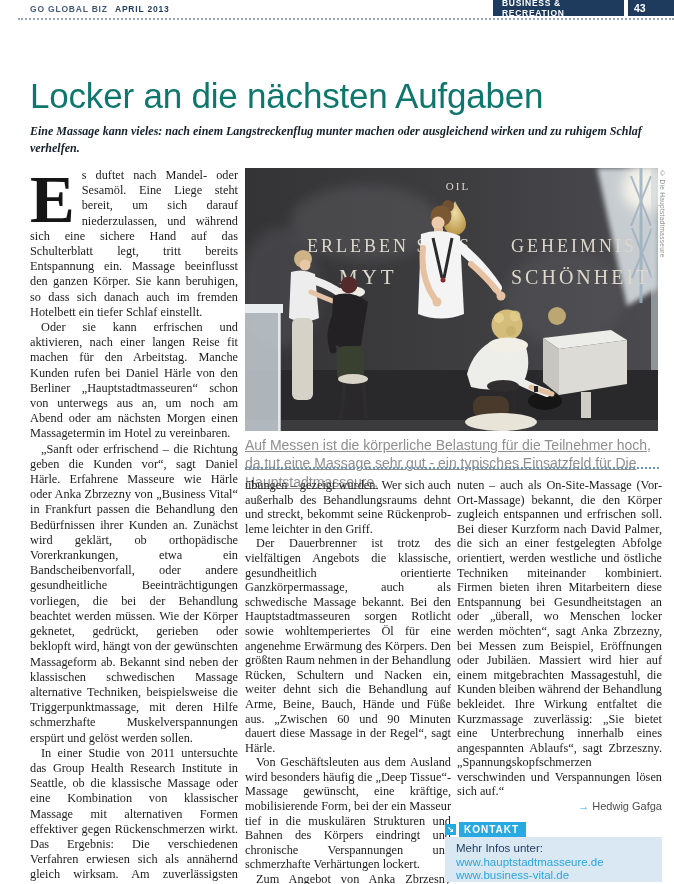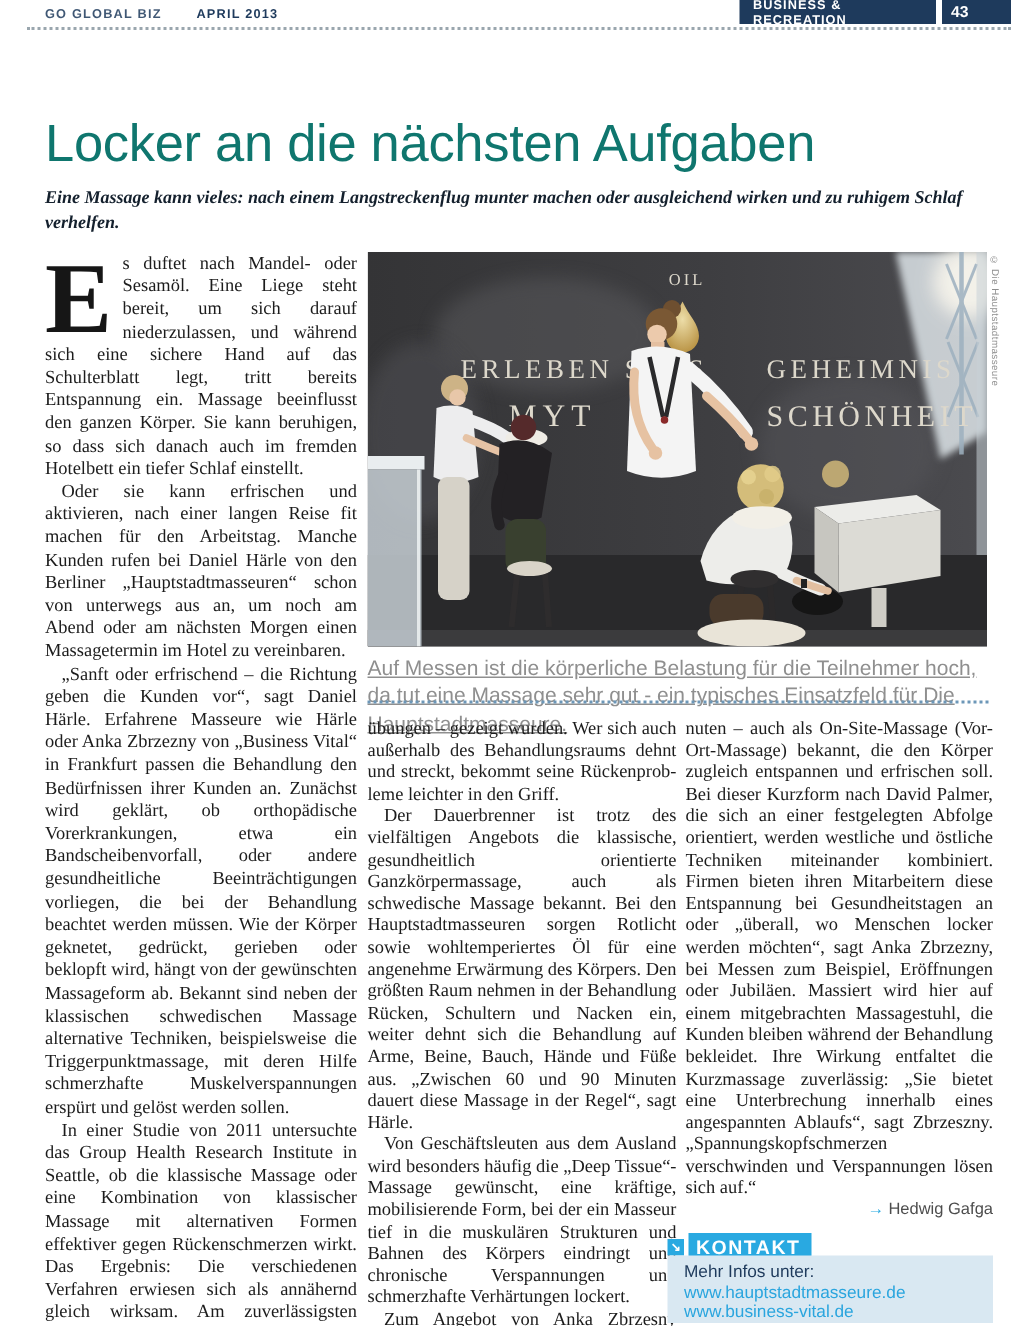--- a/index.html
+++ b/index.html
@@ -8,21 +8,21 @@
     width:674px; height:884px; position:relative; overflow:hidden;
     font-family:"Liberation Serif", serif; color:#1b1b1b;
   }
   
   .masthead {
     position:absolute; left:30px; top:4px;
     font-family:"Liberation Sans", sans-serif; font-size:8.5px;
     letter-spacing:0.8px; color:#1e3a5c; white-space:nowrap;
   }
   .masthead .mag { font-weight:600; opacity:.85; }
-  .masthead .issue { font-weight:bold; margin-left:20px; }
+  .masthead .issue { font-weight:bold; margin-left:4px; }
   .section-badge {
     position:absolute; left:493px; top:0; width:131px; height:16px;
     background:#1e3a5c; color:#fff; display:flex; align-items:center;
     font-family:"Liberation Sans", sans-serif; font-weight:bold;
     font-size:8.5px; letter-spacing:0.7px; padding-left:9px;
   }
   .page-number {
     position:absolute; left:628px; top:0; width:46px; height:16px;
     background:#1e3a5c; color:#fff; display:flex; align-items:center;
     font-family:"Liberation Sans", sans-serif; font-weight:bold;
@@ -79,21 +79,21 @@
   
   .kontakt-label-row {
     position:absolute; left:445px; top:822px; display:flex; align-items:center; gap:3px;
     font-family:"Liberation Sans", sans-serif;
   }
   .kontakt-arrow {
     width:11px; height:11px; background:#29a9e1; color:#fff;
     font-size:8px; line-height:11px; text-align:center; font-weight:bold;
   }
   .kontakt-label {
-    background:#29a9e1; color:#fff; font-weight:bold; font-size:13px;
+    background:#29a9e1; color:#fff; font-weight:bold; font-size:10px;
     letter-spacing:1px; padding:2px 7px 2px 5px;
   }
   .kontakt-box {
     position:absolute; left:445px; top:837px; width:217px; height:45px;
     background:#d9e8f2; padding:5px 10px 0 11px;
     font-family:"Liberation Sans", sans-serif; font-size:11.5px; line-height:13.5px;
   }
   .kontakt-box .intro { color:#1e3a5c; font-weight:normal; }
   .kontakt-box a { color:#2aa5de; text-decoration:none; display:block; }
 </style>

